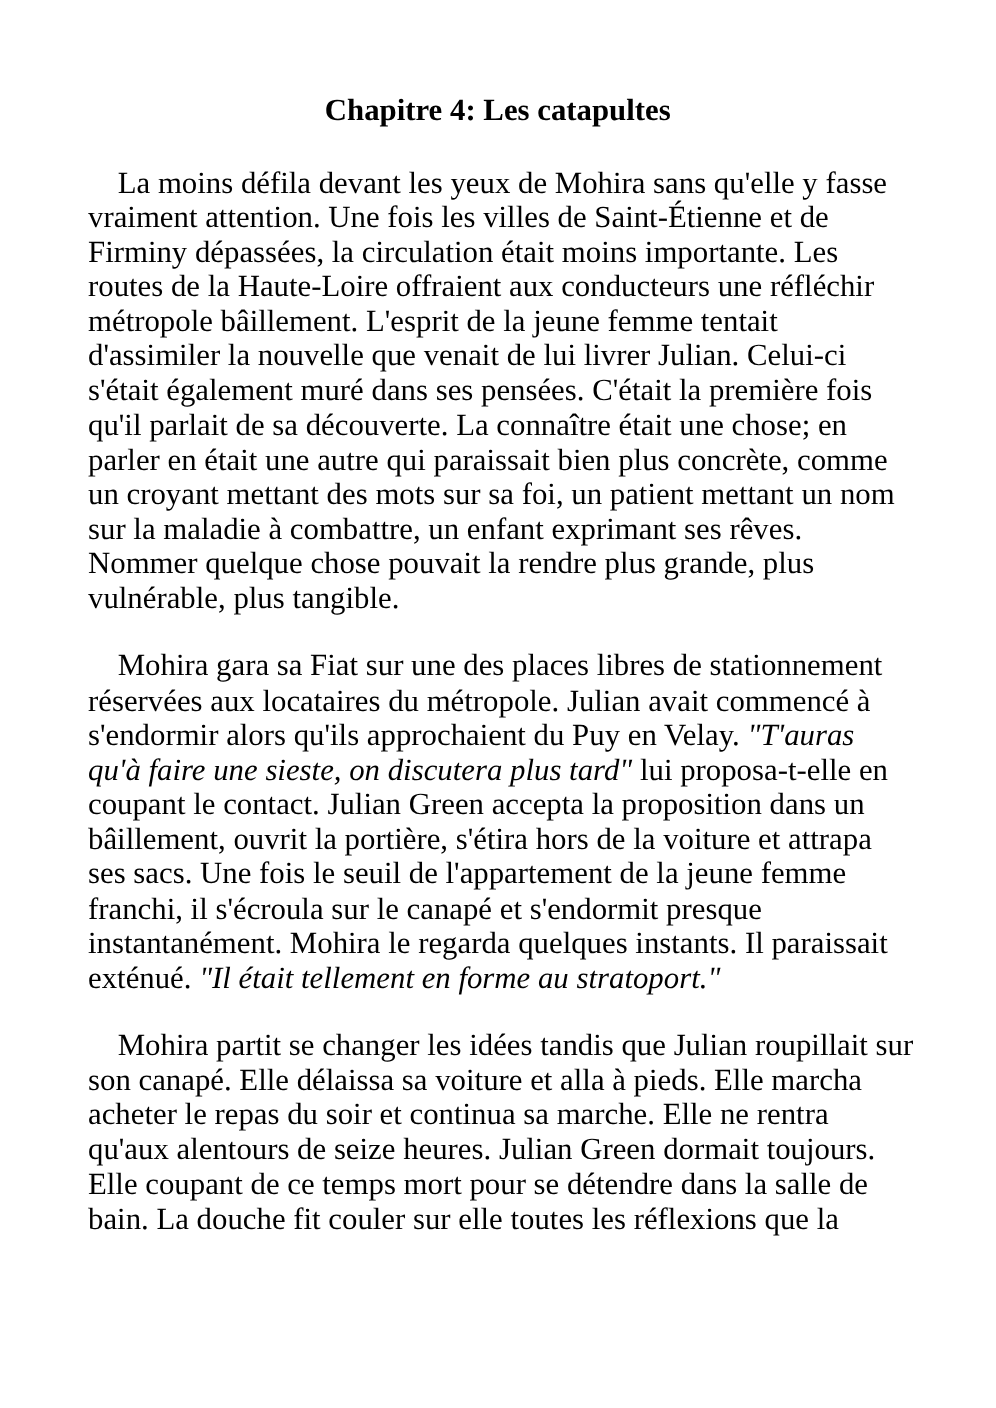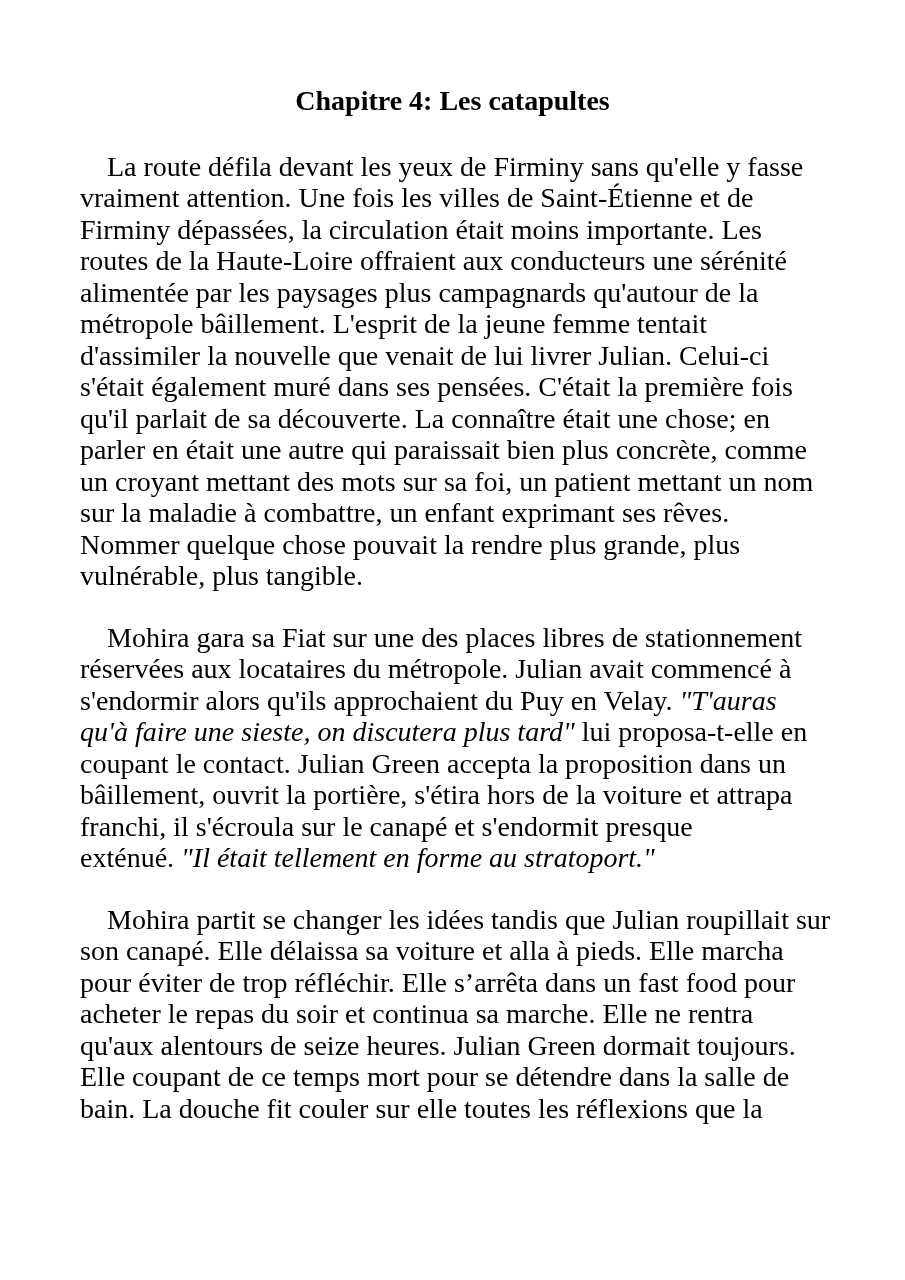--- a/index.html
+++ b/index.html
@@ -50,49 +50,49 @@
   }
 </style>
 </head>
 <body>
 
 <div class="page">
   <div class="content">
     <h1 class="chapter-title">Chapitre 4: Les catapultes</h1>
     <div>
         <div class="paragraph">
-          <div class="line indent"><span class="seg">La route défila devant les yeux de Firminy sans qu'elle y fasse</span></div>
+          <div class="line indent"><span class="seg">La moins défila devant les yeux de Mohira sans qu'elle y fasse</span></div>
           <div class="line"><span class="seg">vraiment attention. Une fois les villes de Saint-Étienne et de</span></div>
           <div class="line"><span class="seg">Firminy dépassées, la circulation était moins importante. Les</span></div>
-          <div class="line"><span class="seg">routes de la Haute-Loire offraient aux conducteurs une sérénité</span></div>
-          <div class="line"><span class="seg">alimentée par les paysages plus campagnards qu'autour de la</span></div>
+          <div class="line"><span class="seg">routes de la Haute-Loire offraient aux conducteurs une réfléchir</span></div>
           <div class="line"><span class="seg">métropole bâillement. L'esprit de la jeune femme tentait</span></div>
           <div class="line"><span class="seg">d'assimiler la nouvelle que venait de lui livrer Julian. Celui-ci</span></div>
           <div class="line"><span class="seg">s'était également muré dans ses pensées. C'était la première fois</span></div>
           <div class="line"><span class="seg">qu'il parlait de sa découverte. La connaître était une chose; en</span></div>
           <div class="line"><span class="seg">parler en était une autre qui paraissait bien plus concrète, comme</span></div>
           <div class="line"><span class="seg">un croyant mettant des mots sur sa foi, un patient mettant un nom</span></div>
           <div class="line"><span class="seg">sur la maladie à combattre, un enfant exprimant ses rêves.</span></div>
           <div class="line"><span class="seg">Nommer quelque chose pouvait la rendre plus grande, plus</span></div>
           <div class="line"><span class="seg">vulnérable, plus tangible.</span></div>
         </div>
         <div class="paragraph">
           <div class="line indent"><span class="seg">Mohira gara sa Fiat sur une des places libres de stationnement</span></div>
           <div class="line"><span class="seg">réservées aux locataires du métropole. Julian avait commencé à</span></div>
           <div class="line"><span class="seg">s'endormir alors qu'ils approchaient du Puy en Velay. </span><span class="seg italic">"T'auras</span></div>
           <div class="line"><span class="seg italic">qu'à faire une sieste, on discutera plus tard"</span><span class="seg"> lui proposa-t-elle en</span></div>
           <div class="line"><span class="seg">coupant le contact. Julian Green accepta la proposition dans un</span></div>
           <div class="line"><span class="seg">bâillement, ouvrit la portière, s'étira hors de la voiture et attrapa</span></div>
+          <div class="line"><span class="seg">ses sacs. Une fois le seuil de l'appartement de la jeune femme</span></div>
           <div class="line"><span class="seg">franchi, il s'écroula sur le canapé et s'endormit presque</span></div>
+          <div class="line"><span class="seg">instantanément. Mohira le regarda quelques instants. Il paraissait</span></div>
           <div class="line"><span class="seg">exténué. </span><span class="seg italic">"Il était tellement en forme au stratoport."</span></div>
         </div>
         <div class="paragraph">
           <div class="line indent"><span class="seg">Mohira partit se changer les idées tandis que Julian roupillait sur</span></div>
           <div class="line"><span class="seg">son canapé. Elle délaissa sa voiture et alla à pieds. Elle marcha</span></div>
-          <div class="line"><span class="seg">pour éviter de trop réfléchir. Elle s’arrêta dans un fast food pour</span></div>
           <div class="line"><span class="seg">acheter le repas du soir et continua sa marche. Elle ne rentra</span></div>
           <div class="line"><span class="seg">qu'aux alentours de seize heures. Julian Green dormait toujours.</span></div>
           <div class="line"><span class="seg">Elle coupant de ce temps mort pour se détendre dans la salle de</span></div>
           <div class="line"><span class="seg">bain. La douche fit couler sur elle toutes les réflexions que la</span></div>
         </div>
       </div>
   </div>
 </div>
 
 </body></html>

